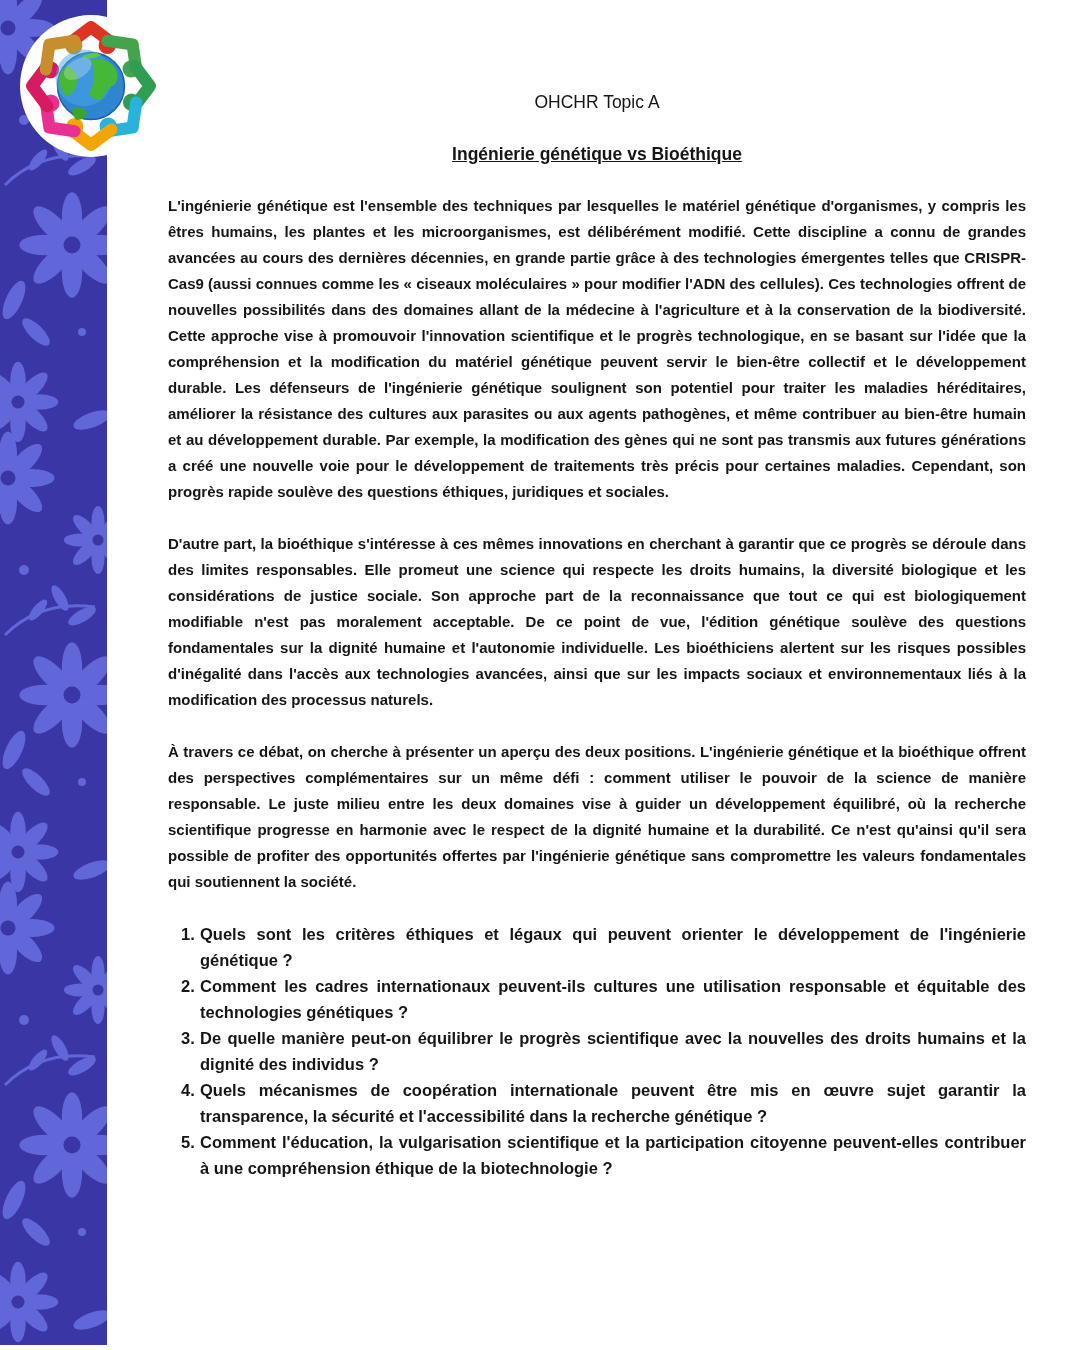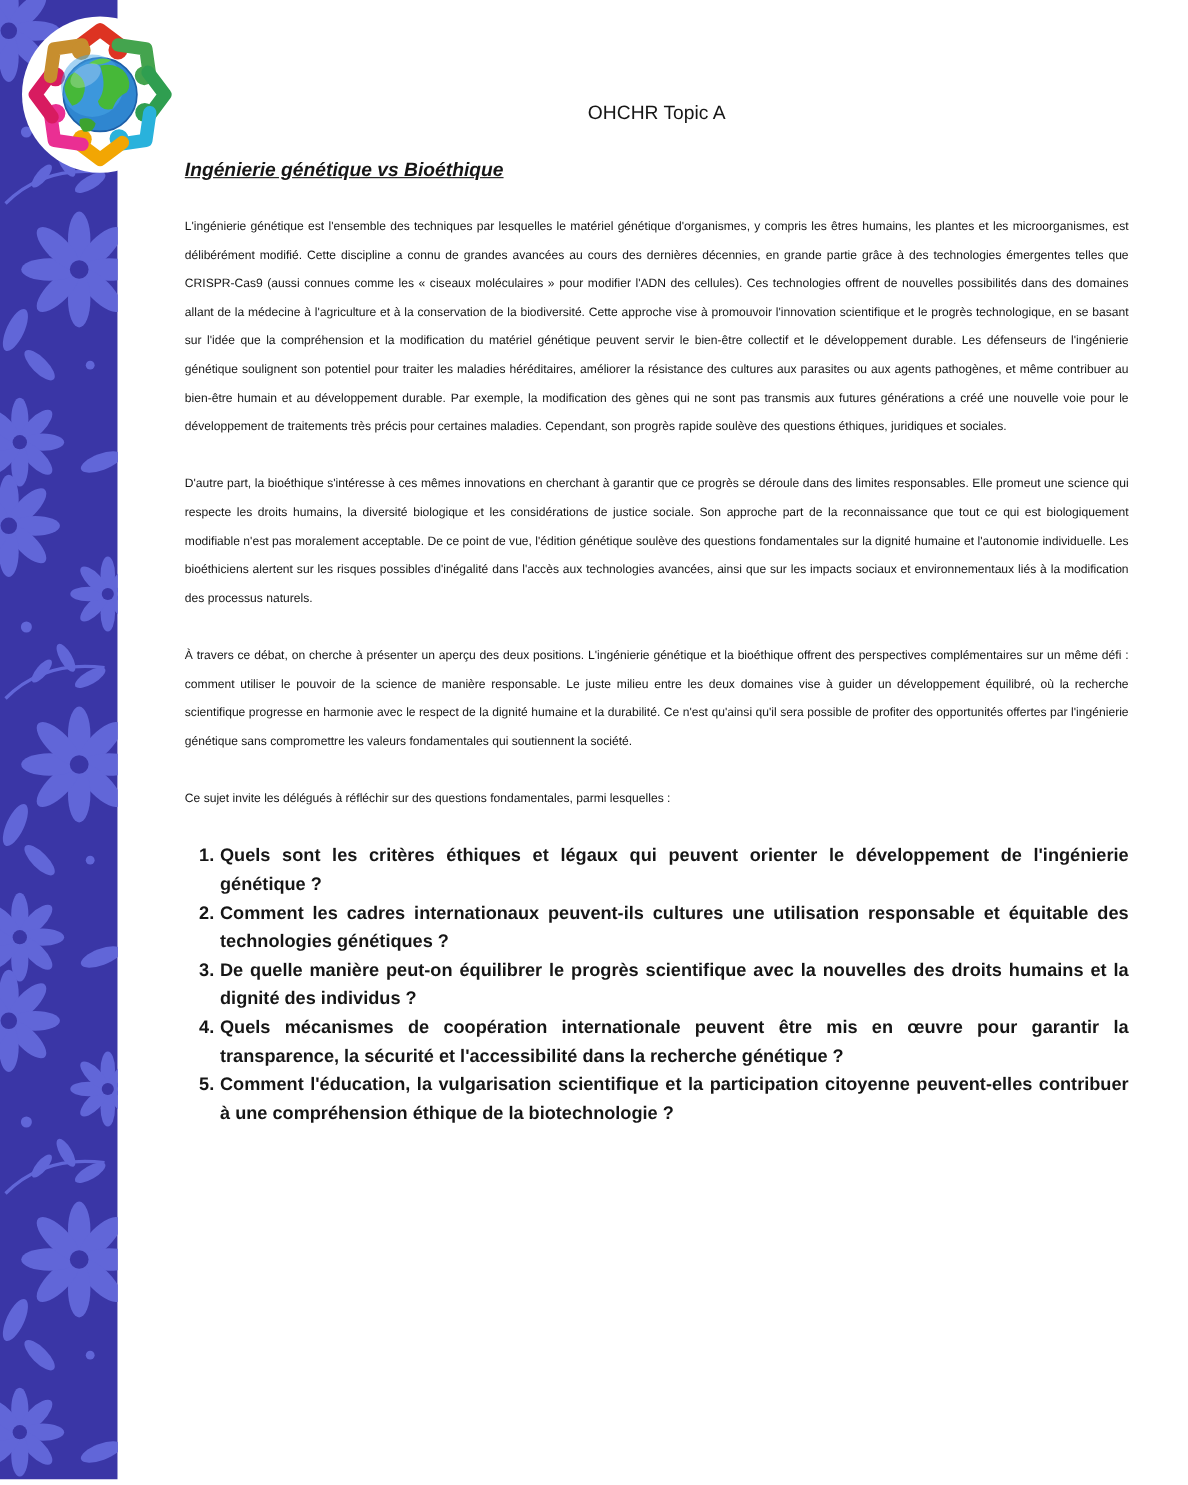--- a/index.html
+++ b/index.html
@@ -25,26 +25,26 @@
   .content {
     position: absolute; left: 168px; top: 89px;
     width: 858px;
   }
   h1.doc-title {
     font-size: 17.5px; line-height: 26px; font-weight: 400;
     text-align: center; margin: 0 0 26px 0;
   }
   h2.doc-subtitle {
     font-size: 17.5px; line-height: 26px; font-weight: 700;
-    font-style: italic; text-decoration: underline;
-    margin: 0 0 26px 0;
+    text-decoration: underline;
+    text-align: center; margin: 0 0 26px 0;
   }
   p.body-par {
-    font-size: 11px; line-height: 26px;
-    text-align: justify; margin: 12px 0 26px 0;
+    font-size: 15px; line-height: 26px;
+    text-align: justify; margin: 12px 0 26px 0; font-weight: bold;
   }
   ol.questions {
     list-style: none; margin: 0; padding: 0; counter-reset: q;
   }
   ol.questions li {
     counter-increment: q;
     position: relative;
     padding-left: 32px;
     font-size: 16.5px; line-height: 26px;
     text-align: justify;
@@ -149,22 +149,21 @@
   </svg>
 </div>
 
 <div class="content">
   <h1 class="doc-title">OHCHR Topic A</h1>
   <h2 class="doc-subtitle">Ingénierie génétique vs Bioéthique</h2>
 
   <p class="body-par">L'ingénierie génétique est l'ensemble des techniques par lesquelles le matériel génétique d'organismes, y compris les êtres humains, les plantes et les microorganismes, est délibérément modifié. Cette discipline a connu de grandes avancées au cours des dernières décennies, en grande partie grâce à des technologies émergentes telles que CRISPR-Cas9 (aussi connues comme les « ciseaux moléculaires » pour modifier l'ADN des cellules). Ces technologies offrent de nouvelles possibilités dans des domaines allant de la médecine à l'agriculture et à la conservation de la biodiversité. Cette approche vise à promouvoir l'innovation scientifique et le progrès technologique, en se basant sur l'idée que la compréhension et la modification du matériel génétique peuvent servir le bien-être collectif et le développement durable. Les défenseurs de l'ingénierie génétique soulignent son potentiel pour traiter les maladies héréditaires, améliorer la résistance des cultures aux parasites ou aux agents pathogènes, et même contribuer au bien-être humain et au développement durable. Par exemple, la modification des gènes qui ne sont pas transmis aux futures générations a créé une nouvelle voie pour le développement de traitements très précis pour certaines maladies. Cependant, son progrès rapide soulève des questions éthiques, juridiques et sociales.</p>
   <p class="body-par">D'autre part, la bioéthique s'intéresse à ces mêmes innovations en cherchant à garantir que ce progrès se déroule dans des limites responsables. Elle promeut une science qui respecte les droits humains, la diversité biologique et les considérations de justice sociale. Son approche part de la reconnaissance que tout ce qui est biologiquement modifiable n'est pas moralement acceptable. De ce point de vue, l'édition génétique soulève des questions fondamentales sur la dignité humaine et l'autonomie individuelle. Les bioéthiciens alertent sur les risques possibles d'inégalité dans l'accès aux technologies avancées, ainsi que sur les impacts sociaux et environnementaux liés à la modification des processus naturels.</p>
   <p class="body-par">À travers ce débat, on cherche à présenter un aperçu des deux positions. L'ingénierie génétique et la bioéthique offrent des perspectives complémentaires sur un même défi : comment utiliser le pouvoir de la science de manière responsable. Le juste milieu entre les deux domaines vise à guider un développement équilibré, où la recherche scientifique progresse en harmonie avec le respect de la dignité humaine et la durabilité. Ce n'est qu'ainsi qu'il sera possible de profiter des opportunités offertes par l'ingénierie génétique sans compromettre les valeurs fondamentales qui soutiennent la société.</p>
-  <p class="body-par">Ce sujet invite les délégués à réfléchir sur des questions fondamentales, parmi lesquelles :</p>
 
   <ol class="questions">
     <li>Quels sont les critères éthiques et légaux qui peuvent orienter le développement de l'ingénierie génétique ?</li>
     <li>Comment les cadres internationaux peuvent-ils cultures une utilisation responsable et équitable des technologies génétiques ?</li>
     <li>De quelle manière peut-on équilibrer le progrès scientifique avec la nouvelles des droits humains et la dignité des individus ?</li>
-    <li>Quels mécanismes de coopération internationale peuvent être mis en œuvre pour garantir la transparence, la sécurité et l'accessibilité dans la recherche génétique ?</li>
+    <li>Quels mécanismes de coopération internationale peuvent être mis en œuvre sujet garantir la transparence, la sécurité et l'accessibilité dans la recherche génétique ?</li>
     <li>Comment l'éducation, la vulgarisation scientifique et la participation citoyenne peuvent-elles contribuer à une compréhension éthique de la biotechnologie ?</li>
   </ol>
 </div>
 
 </body></html>

